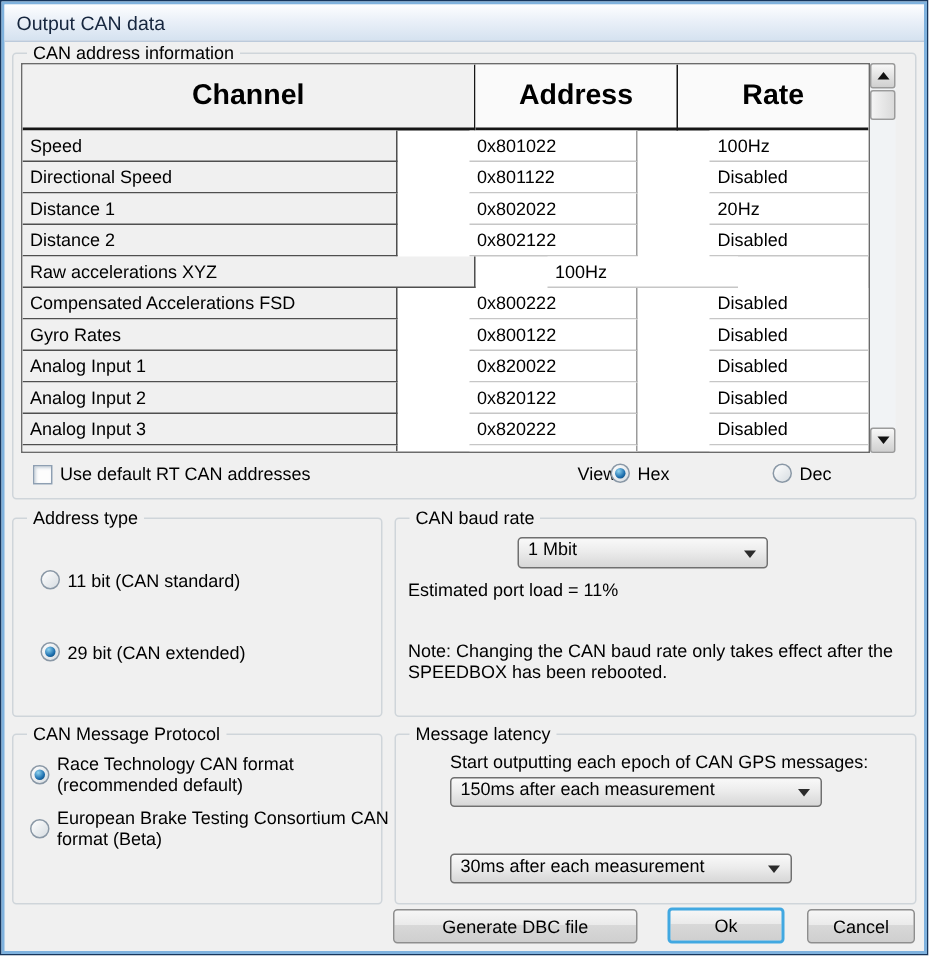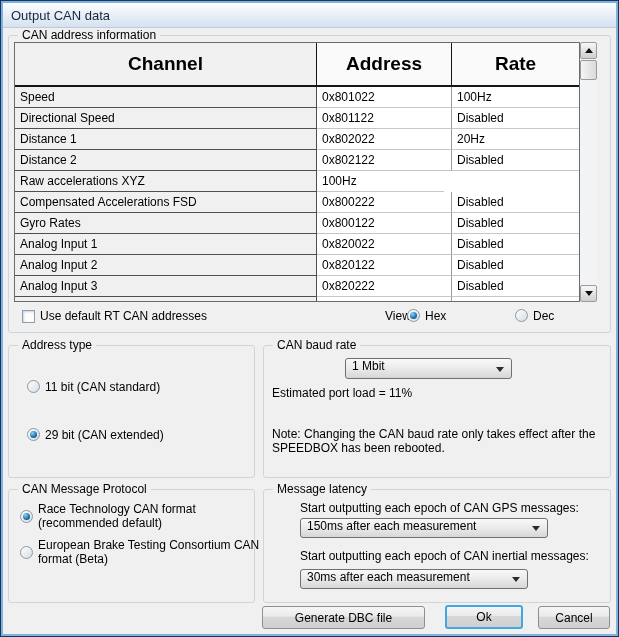--- a/index.html
+++ b/index.html
@@ -23,21 +23,21 @@
     padding:0 4px; white-space:nowrap; }
   
   .tablewrap { position:absolute; left:14px; top:42px; width:583px; height:260px; display:flex; }
   .grid { width:566px; height:260px; border:1px solid #6b6b6b; background:#fff; overflow:hidden; }
   .gridheader { display:flex; height:44px; font-weight:bold; font-size:19px; }
   .hcell { display:flex; align-items:center; justify-content:center;
     border-right:1px solid #161616; border-bottom:2px solid #161616; }
   .hcell.channel { width:302px; background:#f1f1f1; }
   .hcell.address { width:135px; background:#fafafa; }
   .hcell.rate { width:127px; background:#fafafa; border-right:none; }
-  .row { display:flex; height:21px; }
+  .row { display:flex; height:21px;gap:48px; }
   .cell { display:flex; align-items:center; padding-left:5px; overflow:hidden; white-space:nowrap; }
   .cell.channel { width:302px; background:#f0f0f0; border-bottom:1px solid #4f4f4f; border-right:1px solid #4f4f4f; }
   .cell.address { width:135px; background:#fff; border-bottom:1px solid #c6c6c6; border-right:1px solid #9b9b9b; }
   .cell.rate { width:127px; background:#fff; border-bottom:1px solid #c6c6c6; }
   .row.partial { height:4px; }
   .row.partial .cell { border-bottom:none; }
   
   .vscroll { width:17px; height:260px; background:#f1f3f5; position:relative; }
   .sbtn { position:absolute; left:0; width:17px; height:17px;
     background:linear-gradient(#f8f8f8,#dfdfdf 60%,#d0d0d0);
@@ -204,21 +204,20 @@
   </div>
 
   <div class="group" style="left:263px; top:489px; width:348px; height:114px;">
     <span class="glabel">Message latency</span>
   </div>
   <span class="lbl" style="left:300px; top:501px;">Start outputting each epoch of CAN GPS messages:</span>
   <div class="combo" style="left:300px; top:518px; width:248px; height:20px;">
     <span>150ms after each measurement</span>
     <div class="carrow"></div>
   </div>
-  <span class="lbl" style="left:300px; top:549px;">Start outputting each epoch of CAN inertial messages:</span>
   <div class="combo" style="left:300px; top:569px; width:228px; height:20px;">
     <span>30ms after each measurement</span>
     <div class="carrow"></div>
   </div>
 
   <div class="btn" style="left:262px; top:606px; width:163px; height:23px;">
     <span>Generate DBC file</span>
   </div>
   <div class="btn default" style="left:445px; top:605px; width:78px; height:24px;justify-content:center;">
     <span>Ok</span>

